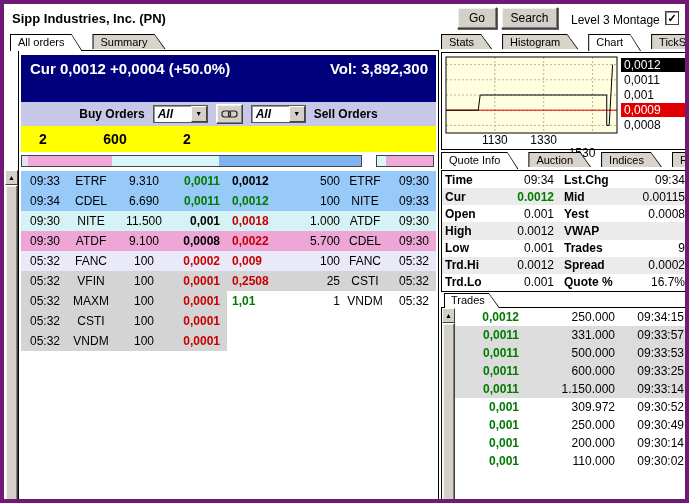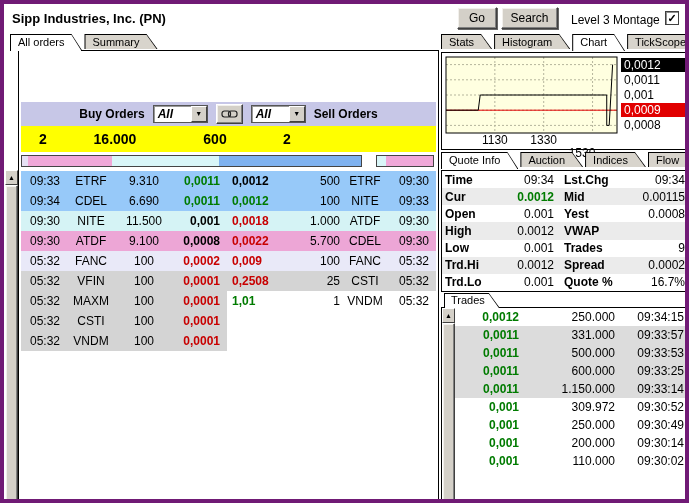--- a/index.html
+++ b/index.html
@@ -12,21 +12,21 @@
   .title { position:absolute; left:8px; top:7px; font-weight:bold; font-size:13px; white-space:nowrap; }
   .syminput { position:absolute; left:282px; top:3px; width:151px; height:21px; border:1px solid #6a6a6a; box-shadow:inset 1px 1px 0 #a9a9a9; background:#fff; font:13px "Liberation Sans",sans-serif; padding:0 0 0 5px; }
   .btn { position:absolute; top:3px; height:22px; background:var(--chrome); border:1px solid; border-color:#fff #404040 #404040 #fff; box-shadow:inset -1px -1px 0 #808080, inset 1px 1px 0 #f2f0ec, 1px 1px 0 #666; font:12px "Liberation Sans",sans-serif; cursor:pointer; }
   .btn.go { left:453px; width:40px; }
   .btn.search { left:497px; width:57px; }
   .lvl { position:absolute; left:567px; top:9px; font-size:12px; white-space:nowrap; }
   .cb { position:absolute; left:661px; top:7px; width:14px; height:14px; background:#fff; border:1px solid #404040; box-shadow:inset 1px 1px 0 #909090; font-size:11px; font-weight:bold; line-height:12px; text-align:center; cursor:pointer; }
 
   
   .tabrow { position:absolute; height:18px; display:flex; align-items:flex-start; z-index:3; }
-  .tab { height:15px; background:#000; padding:1px 1px 0 1px; margin-right:2px;
+  .tab { height:15px; background:#000; padding:1px 1px 0 1px; margin-right:10px;
          clip-path:polygon(0 0, calc(100% - 11px) 0, 100% 100%, 0 100%); cursor:pointer; }
   .tab > span { display:block; height:100%; background:#d8d4cc; padding:1px 17px 0 7px; font-size:11px; white-space:nowrap;
                 clip-path:polygon(0 0, calc(100% - 10px) 0, 100% 100%, 0 100%); }
   .tab.active { height:17px; }
   .tab.active > span { background:#fff; }
   .smalltabs .tab { height:14px; }
   .smalltabs .tab.active { height:15px; }
   .smalltabs .tab > span { padding:0 14px 0 6px; }
 
   
@@ -142,41 +142,44 @@
       </span>
     <span class="tab active">
         <span>Chart</span>
       </span>
     <span class="tab">
         <span>TickScope</span>
       </span>
   </div>
 
   <div class="panel-left">
+    <div class="navy">
+      <span class="cur">Cur 0,0012 +0,0004 (+50.0%)</span>
+      <span class="vol">Vol: 3,892,300</span>
+    </div>
     <div class="filter">
       <span class="flabel">Buy Orders</span>
       <span class="dd">
         <span class="ddtxt">All</span>
         <span class="ddbtn">▼</span>
       </span>
       <button class="linkbtn">
         <svg width="17" height="10" viewBox="0 0 17 10">
             <rect x="1" y="2" width="8.5" height="6" rx="2.4" fill="none" stroke="#222" stroke-width="1.2"></rect>
             <rect x="7.5" y="2" width="8.5" height="6" rx="2.4" fill="none" stroke="#222" stroke-width="1.2"></rect>
           </svg>
       </button>
       <span class="dd">
         <span class="ddtxt">All</span>
         <span class="ddbtn">▼</span>
       </span>
       <span class="flabel">Sell Orders</span>
     </div>
     <div class="yellow">
       <span class="yc n1">2</span>
-      <span class="yc n2">16.000</span>
       <span class="yc n4">600</span>
       <span class="yc n5">2</span>
     </div>
     <div class="depth">
       <div class="dbar l">
           <div class="dseg" style="width: 6px; background: rgb(230, 224, 244);"></div>
           <div class="dseg" style="width: 85px; background: rgb(240, 168, 216);"></div>
           <div class="dseg" style="width: 107px; background: rgb(217, 246, 248);"></div>
           <div class="dseg" style="width: 143px; background: rgb(127, 178, 240);"></div>
         </div>

